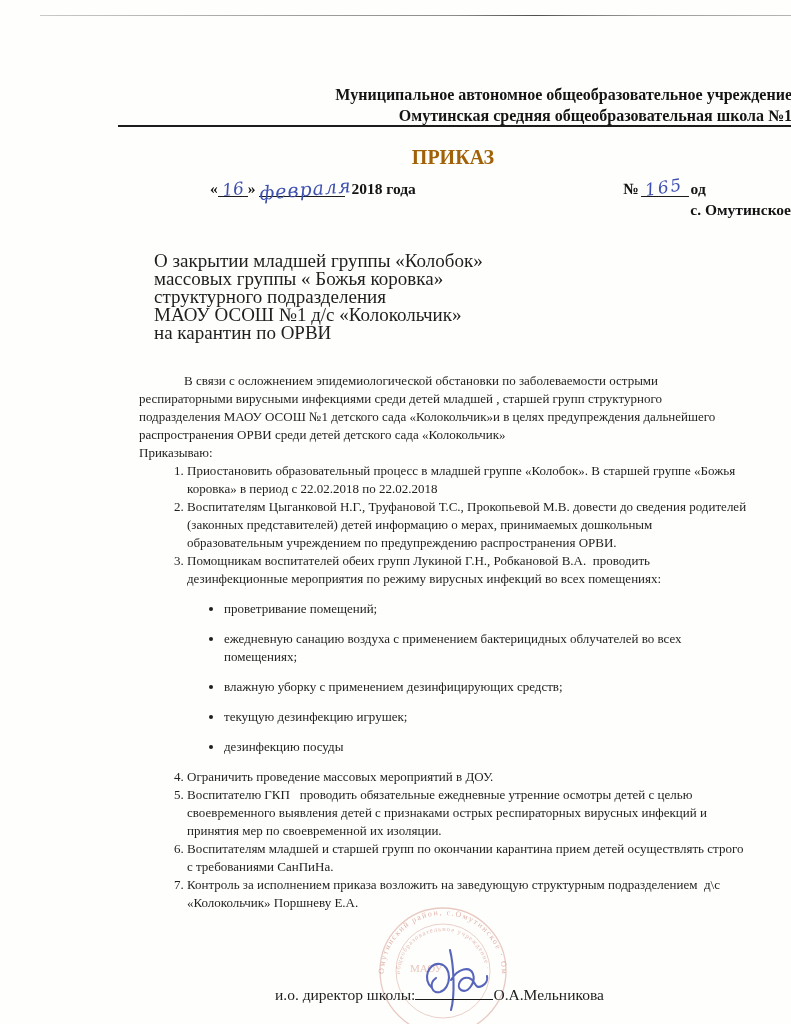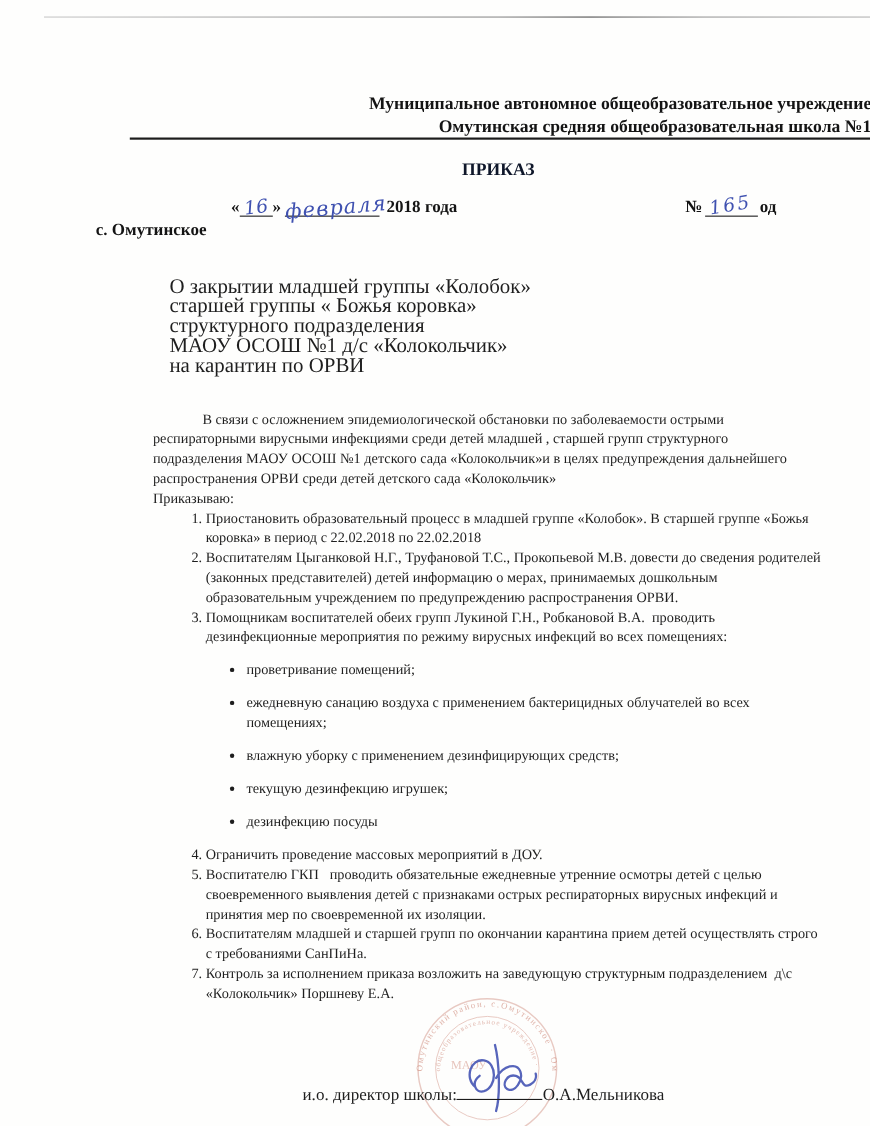--- a/index.html
+++ b/index.html
@@ -18,33 +18,33 @@
   }
   .org-header{
     position:absolute;top:84px;left:86px;width:706px;
     text-align:right;font-weight:bold;font-size:16px;line-height:21px;color:#141414;
   }
   .header-rule{
     position:absolute;top:125px;left:118px;right:0;height:2px;background:#1c1c1c;
   }
   .doc-title{
     position:absolute;top:146px;left:115px;width:676px;
-    text-align:center;font-weight:bold;font-size:16px;color:#0f172a;
+    text-align:center;font-weight:bold;font-size:20px;color:#a16207;
   }
   .date-field{
     position:absolute;top:180px;left:210px;
     font-weight:bold;font-size:15.5px;color:#141414;white-space:nowrap;
   }
   .number-field{
     position:absolute;top:180px;left:623px;
     font-weight:bold;font-size:15.5px;color:#141414;white-space:nowrap;
   }
   .place-line{
     position:absolute;top:201px;left:87px;width:704px;
-    text-align:left;font-weight:bold;font-size:15.5px;color:#141414;
+    text-align:right;font-weight:bold;font-size:15.5px;color:#141414;
   }
   .underline-slot{
     display:inline-block;border-bottom:1.4px solid #1c1c1c;
     text-align:center;vertical-align:baseline;line-height:14px;
   }
   .slot-day{width:30px;}
   .slot-month{width:86px;margin:0 3px;}
   .slot-num{width:48px;margin:0 2px;}
   .hw{
     font-family:"DejaVu Serif", serif;font-style:italic;font-weight:normal;
@@ -95,21 +95,21 @@
   <div class="doc-title">ПРИКАЗ</div>
 
   <div class="date-field"><span>«</span><span class="underline-slot slot-day"><span class="hw hw-day">16</span></span><span>»</span><span class="underline-slot slot-month"><span class="hw hw-month">февраля</span></span> <span>2018 года</span></div>
 
   <div class="number-field"><span>№</span><span class="underline-slot slot-num"><span class="hw hw-num">165</span></span><span>од</span></div>
 
   <div class="place-line">с. Омутинское</div>
 
   <div class="subject-block">
     <div>О закрытии младшей группы «Колобок»</div>
-    <div>старшей группы « Божья коровка»</div>
+    <div>массовых группы « Божья коровка»</div>
     <div>структурного подразделения</div>
     <div>МАОУ ОСОШ №1 д/с «Колокольчик»</div>
     <div>на карантин по ОРВИ</div>
   </div>
 
   <div class="body-text">
     <p class="intro">В связи с осложнением эпидемиологической обстановки по заболеваемости острыми респираторными вирусными инфекциями среди детей младшей , старшей групп структурного подразделения МАОУ ОСОШ №1 детского сада «Колокольчик»и в целях предупреждения дальнейшего распространения ОРВИ среди детей детского сада «Колокольчик»</p>
     <div class="order-word">Приказываю:</div>
     <ol class="order-list" id="order-list">
         <li>Приостановить образовательный процесс в младшей группе «Колобок». В старшей группе «Божья коровка» в период с 22.02.2018 по 22.02.2018</li>

